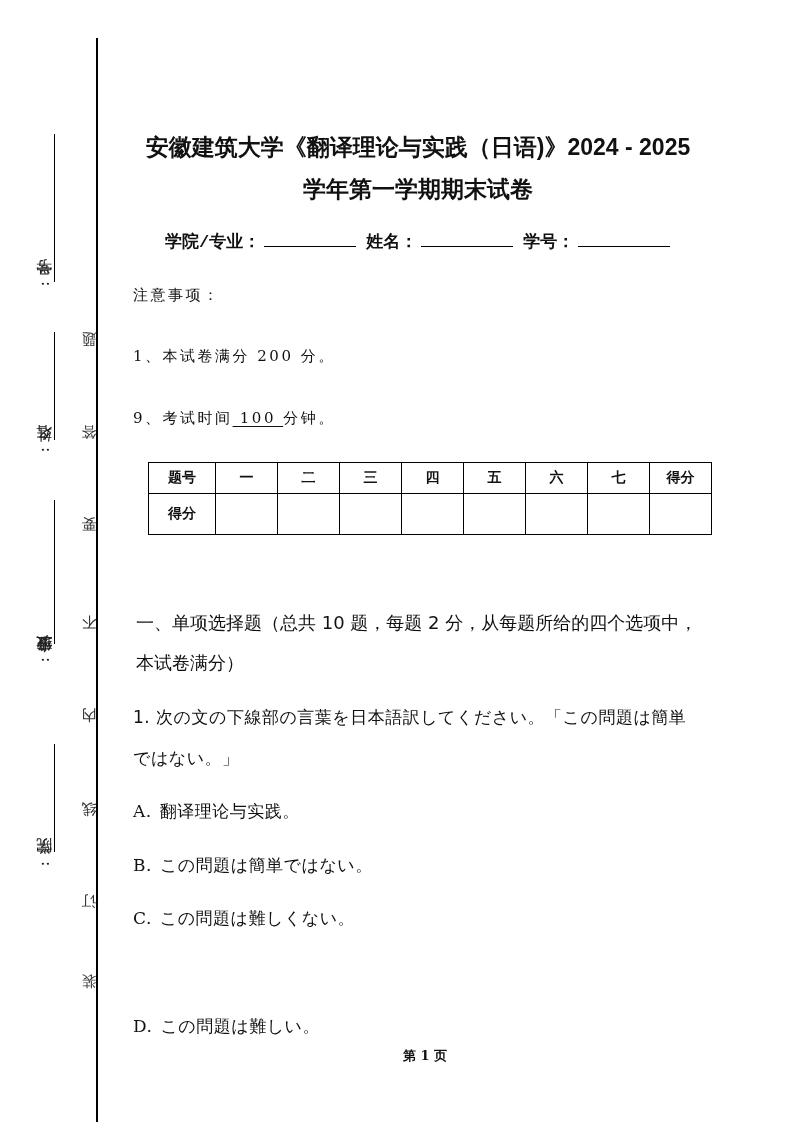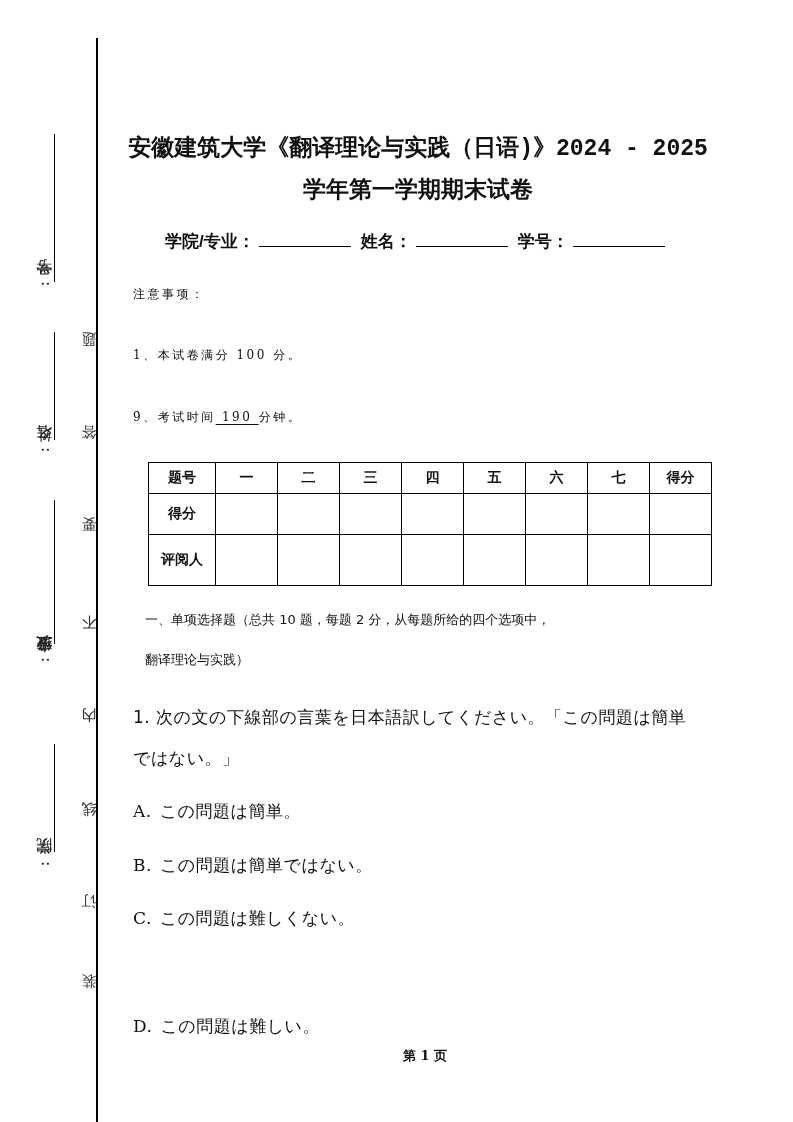--- a/index.html
+++ b/index.html
@@ -6,33 +6,33 @@
   body { width:793px; height:1122px; position:relative; overflow:hidden;
          font-family:"DejaVu Serif","Liberation Serif",serif; color:#111; }
   .vline { position:absolute; background:#000; width:1.5px; }
   .binding-line { left:96px; top:38px; height:1084px; }
   .side-seg { left:54px; width:1px; }
   .vtext { position:absolute; writing-mode:vertical-rl; transform:rotate(180deg);
            font-family:"DejaVu Serif","Liberation Serif",serif; font-size:16px; color:#222; letter-spacing:1px; }
   .seal { position:absolute; left:80px; font-size:15px; color:#333;
           writing-mode:vertical-rl; transform:rotate(180deg); }
   .title { position:absolute; left:118px; width:600px; text-align:center;
-           font-family:Liberation Mono, monospace; font-weight:bold; font-size:23px; color:#111; }
-  .info { position:absolute; top:230px; left:165px; font-family:Liberation Sans, sans-serif;
+           font-family:Liberation Sans, sans-serif; font-weight:bold; font-size:23px; color:#111; }
+  .info { position:absolute; top:230px; left:165px; font-family:Liberation Mono, monospace;
           font-weight:bold; font-size:17px; display:flex; gap:10px; align-items:baseline; white-space:nowrap; }
   .blank { display:inline-block; width:92px; border-bottom:1.5px solid #000; height:16px; margin-left:4px; }
-  .para { position:absolute; left:133px; font-size:12px; letter-spacing:2.5px; white-space:nowrap; }
+  .para { position:absolute; left:133px; font-size:15px; letter-spacing:2.5px; white-space:nowrap; }
   .uline { text-decoration:underline; text-underline-offset:3px; }
   table.score { position:absolute; left:148px; top:462px; border-collapse:collapse;
                 font-family:"DejaVu Sans","Liberation Sans",sans-serif; font-weight:bold; font-size:14px; }
   table.score td { border:1.2px solid #000; text-align:center; padding:0; }
   table.score tr.r0 td { height:30px;margin-left:37px; }
   table.score tr.r1 td { height:40px; }
   table.score tr.r2 td { height:50px; }
-  .section { position:absolute; left:145px; font-family:"DejaVu Sans","Liberation Sans",sans-serif; font-size:13px; white-space:nowrap; }
+  .section { position:absolute; left:136px; font-family:"DejaVu Sans","Liberation Sans",sans-serif; font-size:18px; white-space:nowrap; }
   .q { position:absolute; left:133px; font-family:"DejaVu Sans","Liberation Sans",sans-serif; font-size:17px; white-space:nowrap; letter-spacing:0.5px; }
   .opt-letter { font-family:"DejaVu Serif","Liberation Serif",serif; margin-right:8px; }
   .footer { position:absolute; top:1047px; left:0; width:850px; text-align:center;
             font-family:"DejaVu Serif","Liberation Serif",serif; font-weight:bold; font-size:13px; }
 </style>
 </head>
 <body>
 
 <div class="vline binding-line"></div>
 
@@ -57,22 +57,22 @@
 <div class="title" style="top:132px;">安徽建筑大学《翻译理论与实践（日语)》2024 - 2025</div>
 <div class="title" style="top:174px;">学年第一学期期末试卷</div>
 
 <div class="info">
   <span><span>学院/专业：</span><span class="blank"></span></span>
   <span><span>姓名：</span><span class="blank"></span></span>
   <span><span>学号：</span><span class="blank"></span></span>
 </div>
 
 <div class="para" style="top:286px;">注意事项：</div>
-<div class="para" style="top:347px;">1、本试卷满分 100 分。</div>
-<div class="para" style="top:409px;"><span>9、考试时间</span><span class="uline"> 190 </span><span>分钟。</span></div>
+<div class="para" style="top:347px;">1、本试卷满分 200 分。</div>
+<div class="para" style="top:409px;"><span>9、考试时间</span><span class="uline"> 100 </span><span>分钟。</span></div>
 
 <table class="score">
   <tbody>
       <tr class="r0">
     <td style="width:66px;">题号</td>
     <td style="width:61px;">一</td>
     <td style="width:61px;">二</td>
     <td style="width:61px;">三</td>
     <td style="width:61px;">四</td>
     <td style="width:61px;">五</td>
@@ -84,38 +84,27 @@
     <td>得分</td>
     <td></td>
     <td></td>
     <td></td>
     <td></td>
     <td></td>
     <td></td>
     <td></td>
     <td></td>
   </tr>
-  <tr class="r2">
-    <td>评阅人</td>
-    <td></td>
-    <td></td>
-    <td></td>
-    <td></td>
-    <td></td>
-    <td></td>
-    <td></td>
-    <td></td>
-  </tr>
 </tbody>
   </table>
 
 <div class="section" style="top:611px;">一、单项选择题（总共 10 题，每题 2 分，从每题所给的四个选项中，</div>
-<div class="section" style="top:651px;">翻译理论与实践）</div>
+<div class="section" style="top:651px;">本试卷满分）</div>
 
 <div class="q" style="top:706px;">1. 次の文の下線部の言葉を日本語訳してください。「この問題は簡単</div>
 <div class="q" style="top:747px;">ではない。」</div>
 
-<div class="q" style="top:800px;"><span class="opt-letter">A.</span><span>この問題は簡単。</span></div>
+<div class="q" style="top:800px;"><span class="opt-letter">A.</span><span>翻译理论与实践。</span></div>
 <div class="q" style="top:854px;"><span class="opt-letter">B.</span><span>この問題は簡単ではない。</span></div>
 <div class="q" style="top:907px;text-align:center;"><span class="opt-letter">C.</span><span>この問題は難しくない。</span></div>
 <div class="q" style="top:1015px;"><span class="opt-letter">D.</span><span>この問題は難しい。</span></div>
 
 <div class="footer">第 1 页</div>
 
 </body></html>

